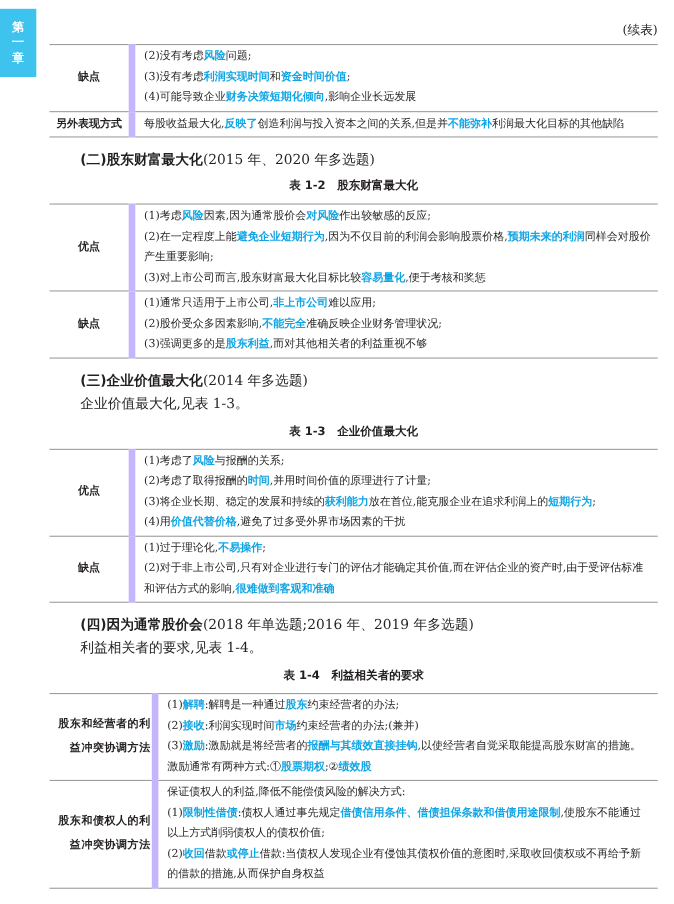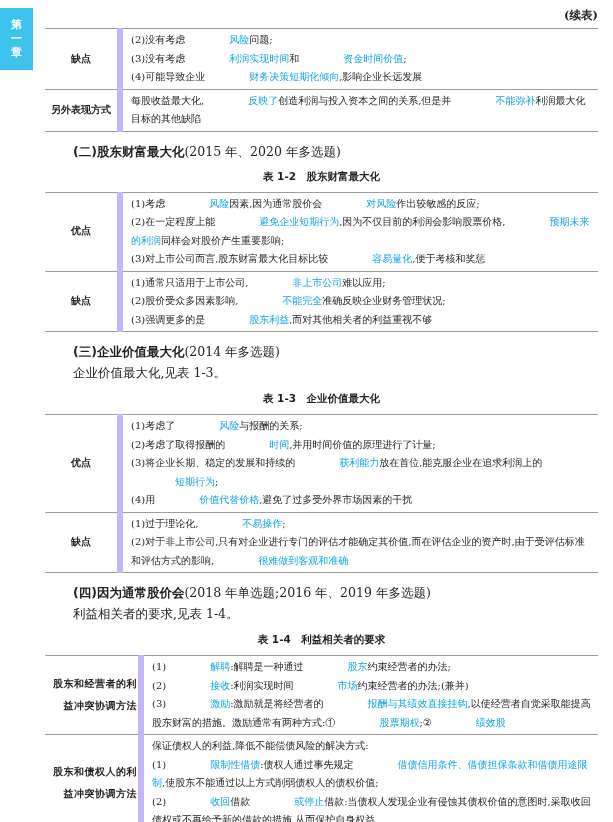--- a/index.html
+++ b/index.html
@@ -9,37 +9,37 @@
     color: #231f20;
   }
   .chapter-tab {
     position: absolute; left: 0; top: 8px; width: 33px; height: 62px;
     background: #3ec3ef; color: #fff;
     display: flex; flex-direction: column; align-items: center; justify-content: center;
     font-family: "DejaVu Sans", sans-serif; font-weight: bold; font-size: 11px; line-height: 14px;
   }
   .content { position: absolute; left: 45px; top: 0; width: 553px; }
   .cont-label {
-    text-align: right; font-size: 11.5px; height: 26px; line-height: 26px; padding-top: 2px; font-weight: bold;
+    text-align: right; font-size: 11.5px; height: 26px; line-height: 26px; padding-top: 14px;
   }
   table.t {
     width: 553px; border-collapse: collapse; table-layout: fixed;
     font-size: 10px; line-height: 18.5px;
   }
   table.t td { vertical-align: middle; }
   table.t tr { border-bottom: 1.5px solid #9d9d9d; }
   table.t tr.first { border-top: 1.5px solid #9d9d9d; }
   table.t td.label {
     width: 70px; text-align: center; font-family: "DejaVu Sans", sans-serif; font-weight: bold;
     font-size: 10px; border-right: 6px solid #c4b5fd;
   }
   table.t.wide td.label { width: 86px; text-align: right; padding-left: 6px; line-height: 22px; letter-spacing: 0.5px; }
   table.t td.body { padding: 2px 6px 2px 8px; }
   .line { display: block; }
-  .hl { color: #12a5e4; font-family: "DejaVu Sans", sans-serif; font-weight: normal; margin-left: 44px; }
+  .hl { color: #12a5e4; font-family: "DejaVu Sans", sans-serif; font-weight: bold; }
   .sec-title {
     font-size: 12.5px; margin: 10px 0 0 28px; height: 20px; line-height: 20px;
   }
   .sec-title .sec-name { font-family: "DejaVu Sans", sans-serif; font-weight: bold; }
   .sec-text { font-size: 12.5px; margin: 0 0 0 28px; height: 22px; line-height: 22px; }
   .tbl-caption {
     text-align: center; font-family: "DejaVu Sans", sans-serif; font-weight: bold;
     font-size: 10.5px; height: 26px; line-height: 28px; margin-bottom: 4px;
   }
 </style>

